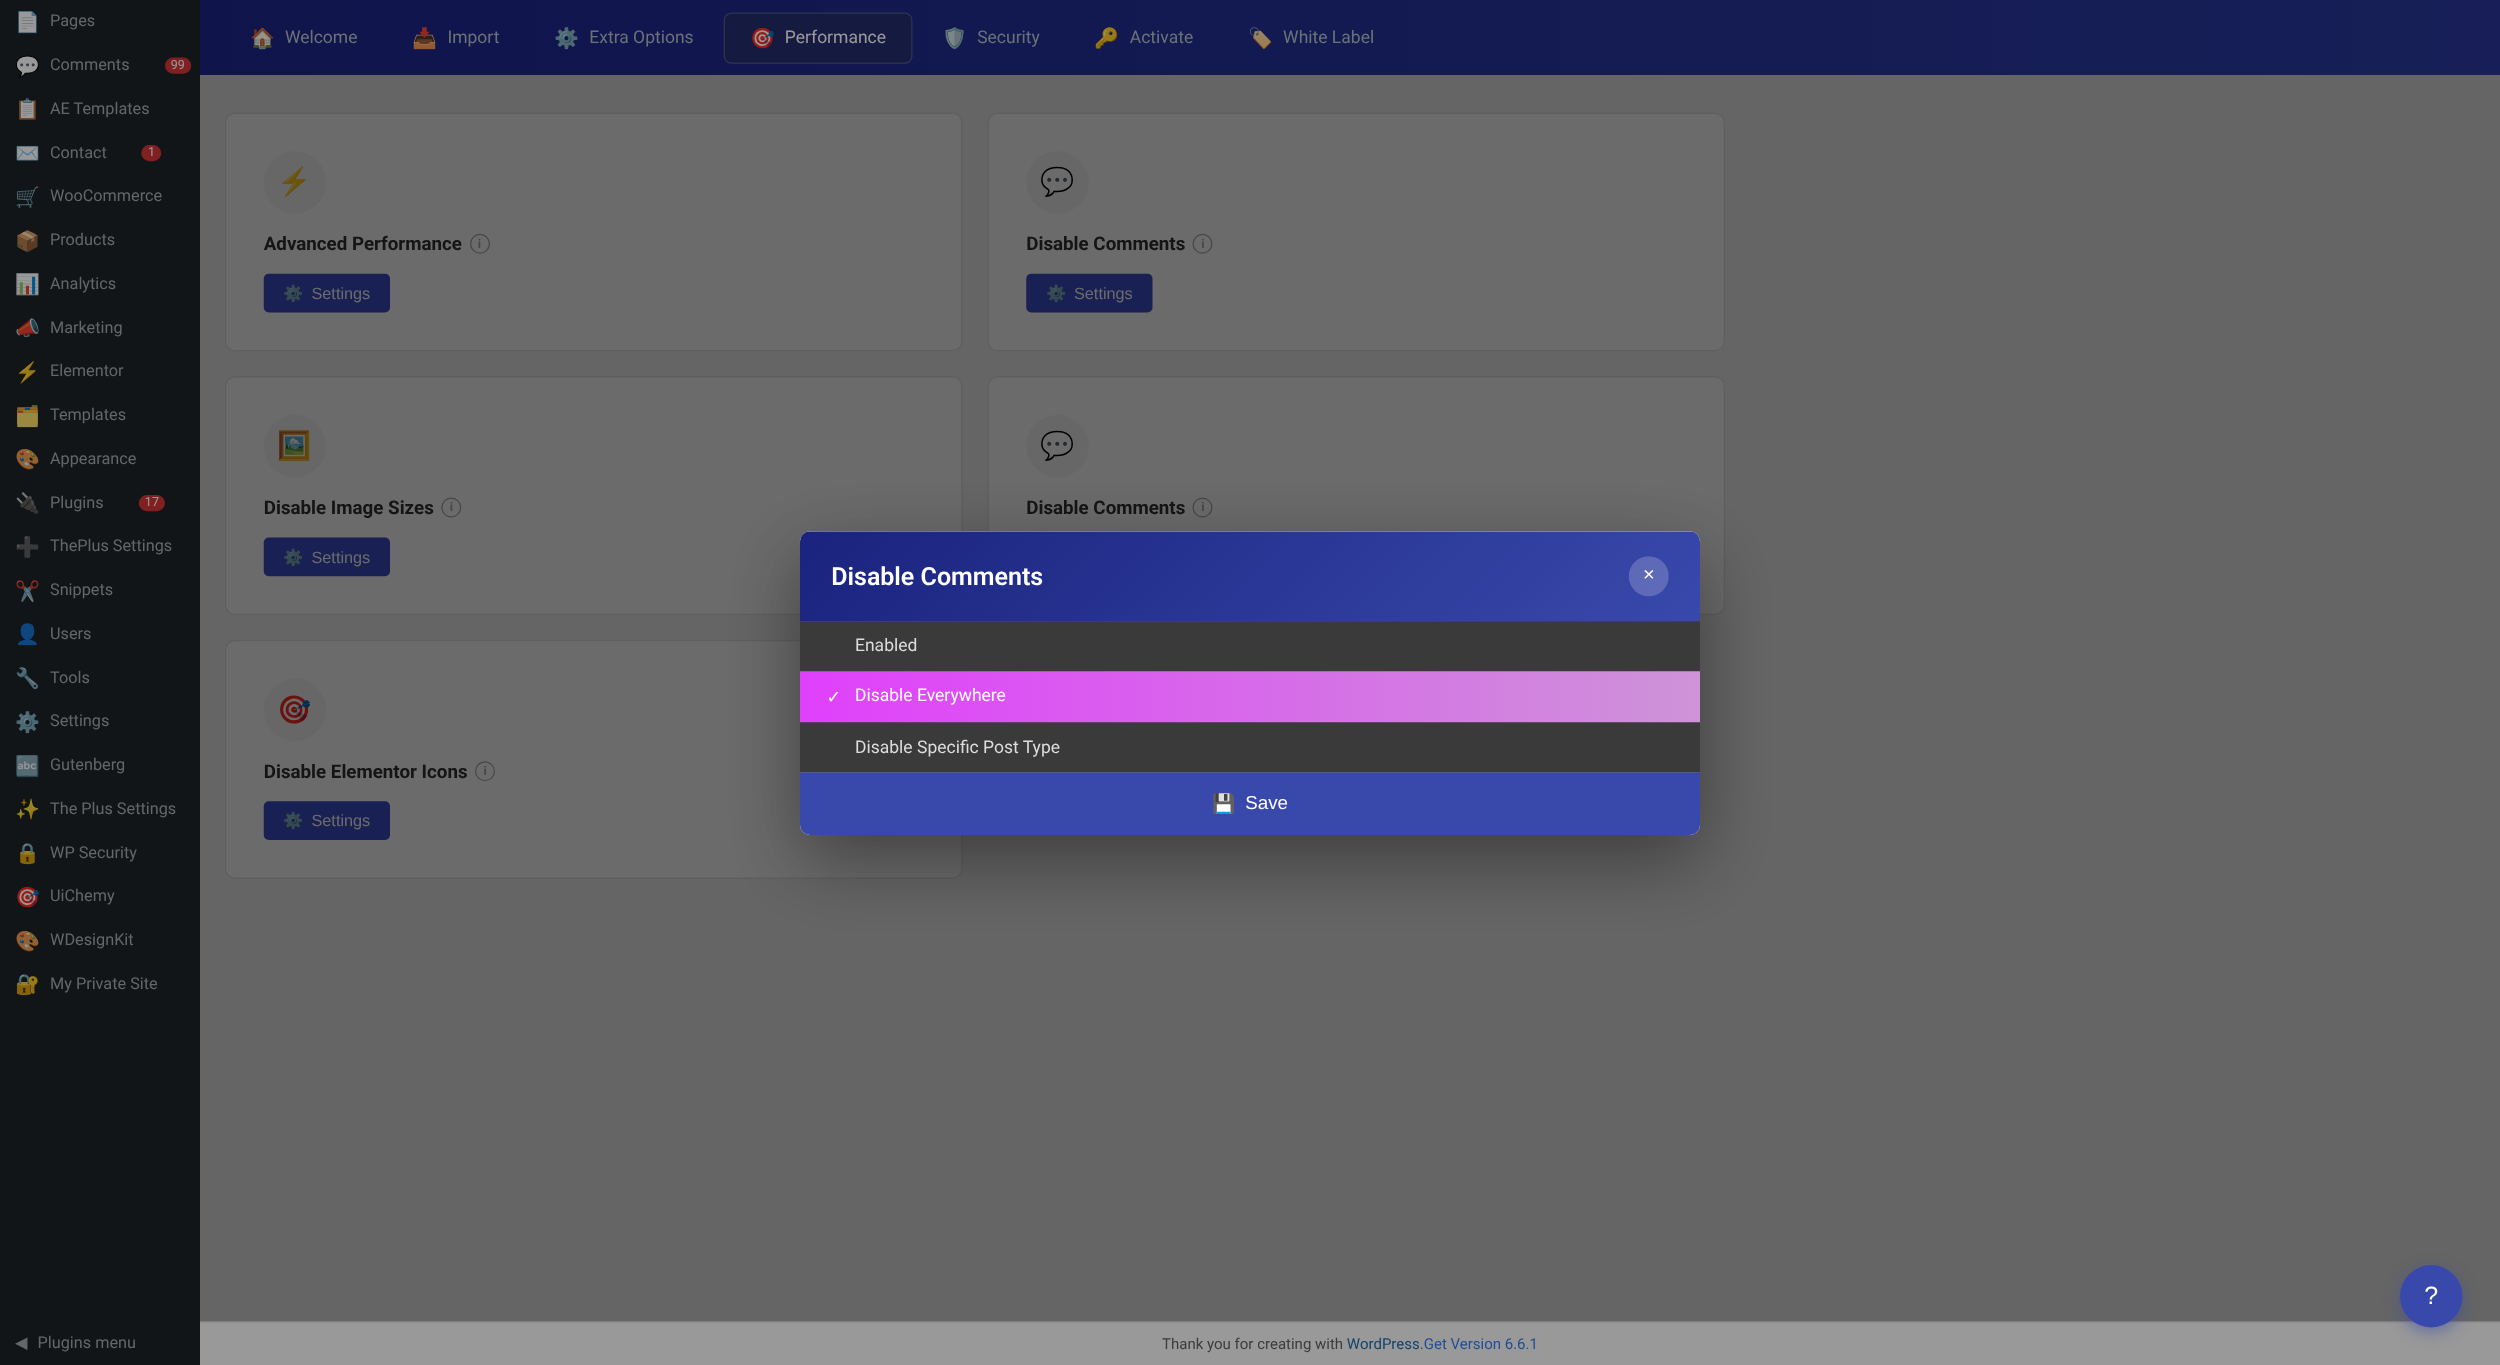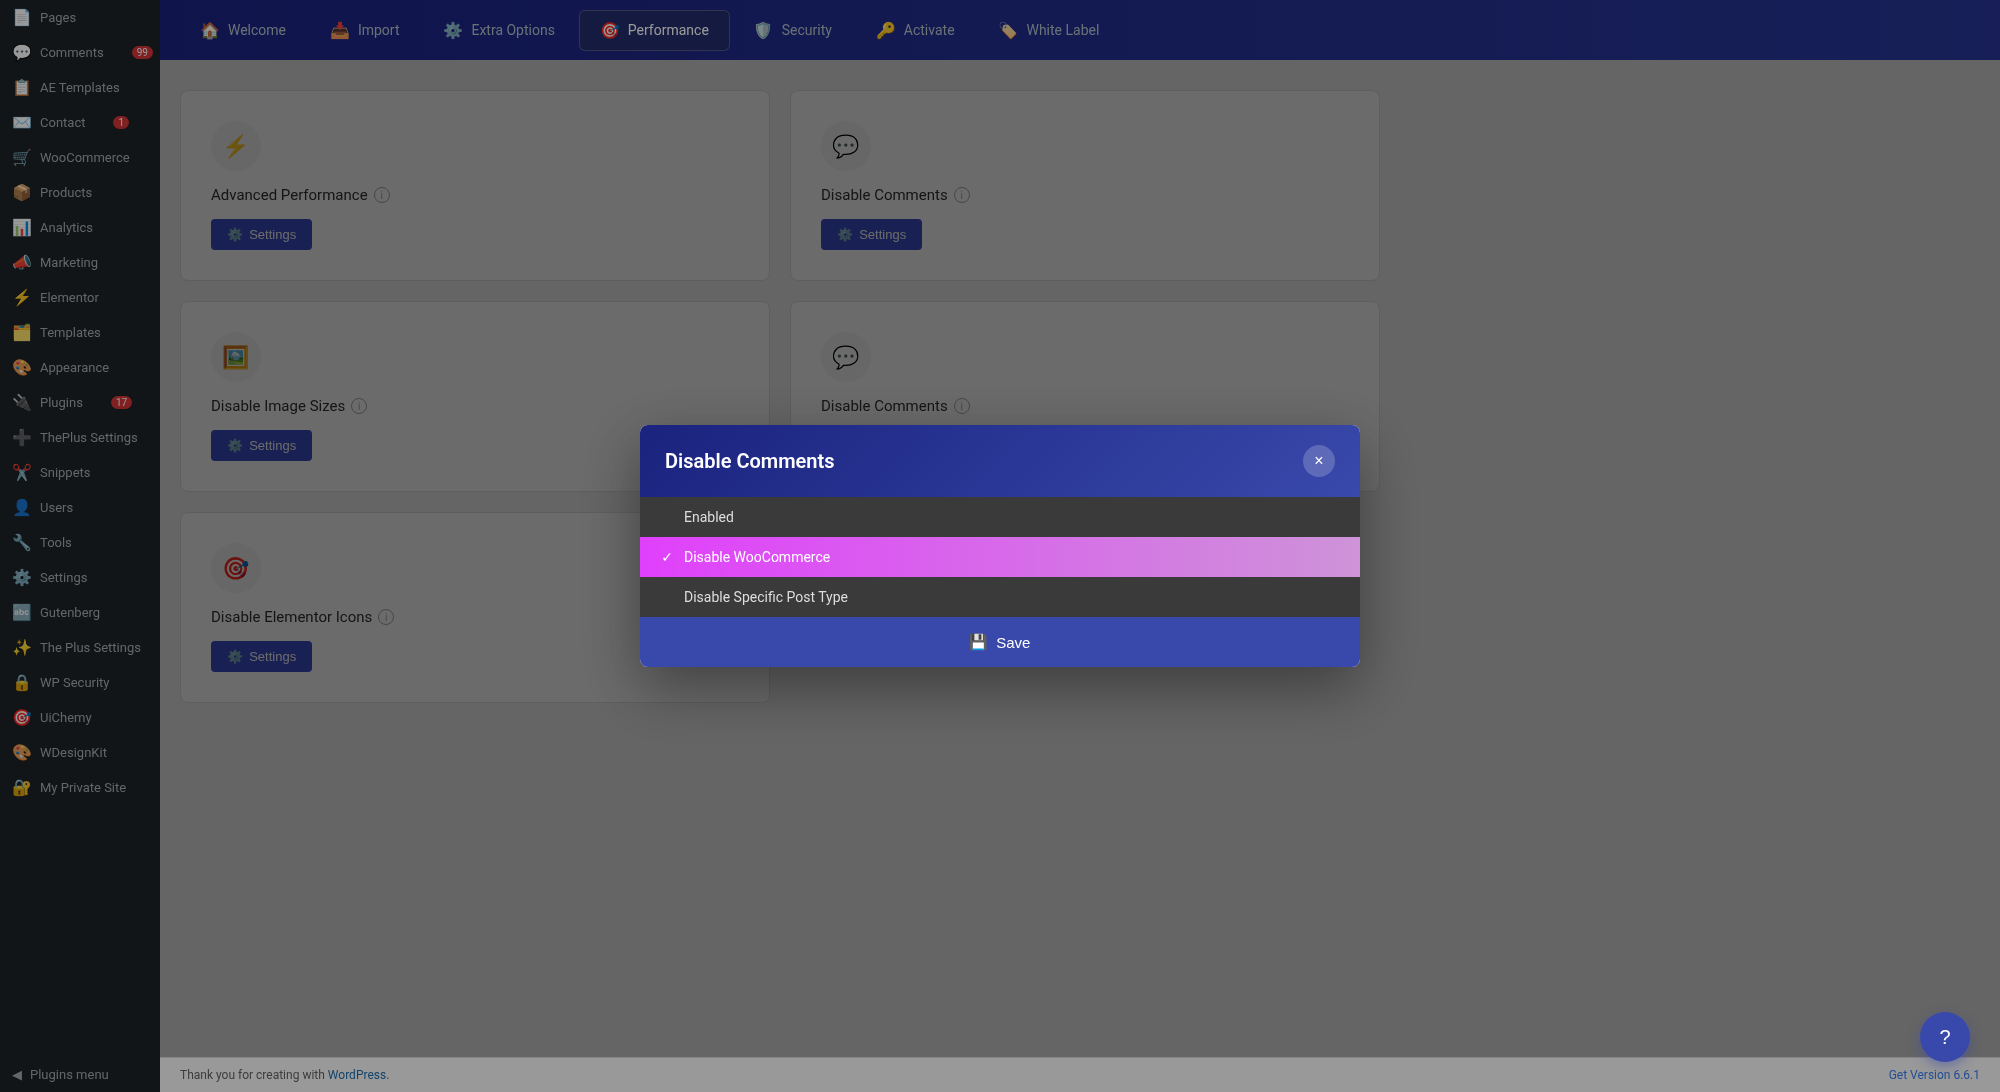--- a/index.html
+++ b/index.html
@@ -104,21 +104,21 @@
       border-radius: 50%;
       display: flex;
       align-items: center;
       justify-content: center;
       font-size: 22px;
       margin-bottom: 15px;
       color: #9e9e9e;
     }
     .card-title {
       font-size: 15px;
-      font-weight: 400;
+      font-weight: 700;
       color: #333;
       margin-bottom: 15px;
       display: flex;
       align-items: center;
       gap: 6px;
     }
     .card-title .info-icon {
       width: 16px;
       height: 16px;
       border-radius: 50%;
@@ -144,21 +144,21 @@
     }
 
     
     .footer {
       background: #fff;
       border-top: 1px solid #e0e0e0;
       padding: 10px 20px;
       font-size: 12px;
       color: #666;
       display: flex;
-      justify-content: space-between;
+      justify-content: center;
       align-items: center;
     }
     .footer a { color: #2271b1; text-decoration: none; }
     .footer-version { color: #3b82f6; font-size: 12px; }
 
     
     .overlay {
       position: fixed;
       top: 0; left: 0; right: 0; bottom: 0;
       background: rgba(0,0,0,0.4);
@@ -521,21 +521,21 @@
       <button class="modal-close">×</button>
     </div>
     <div class="modal-body">
       <ul class="dropdown-list" id="modal-options-list">
           <li class="dropdown-item">
     <span class="check-icon"></span>
     <span>Enabled</span>
   </li>
           <li class="dropdown-item selected">
     <span class="check-icon">✓</span>
-    <span>Disable WooCommerce</span>
+    <span>Disable Everywhere</span>
   </li>
           <li class="dropdown-item">
     <span class="check-icon"></span>
     <span>Disable Specific Post Type</span>
   </li>
         </ul>
     </div>
     <div class="modal-footer">
       <button class="save-btn">
         <span>💾</span>

